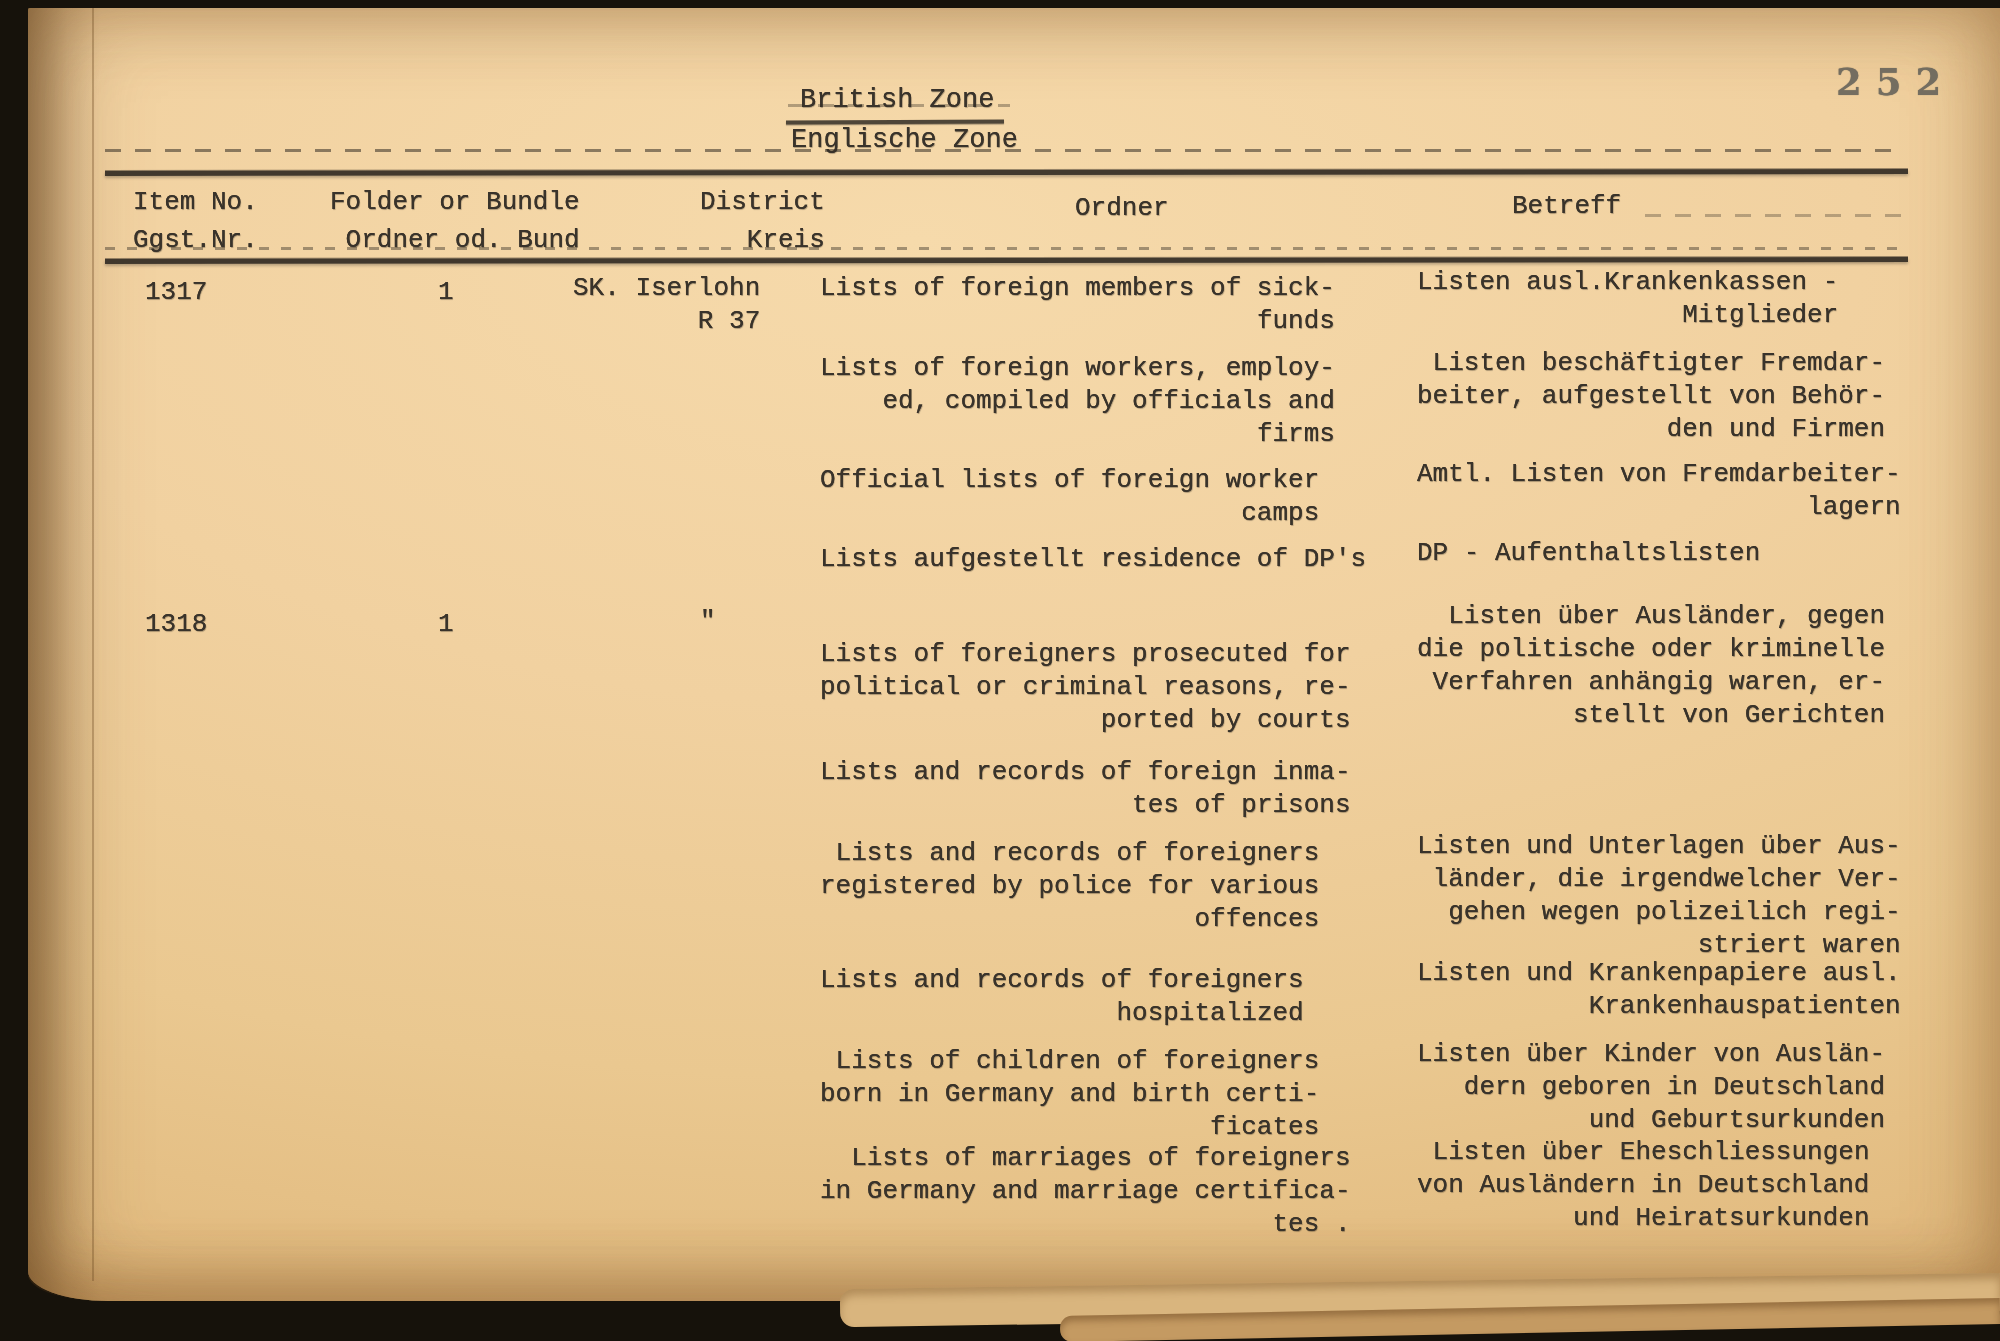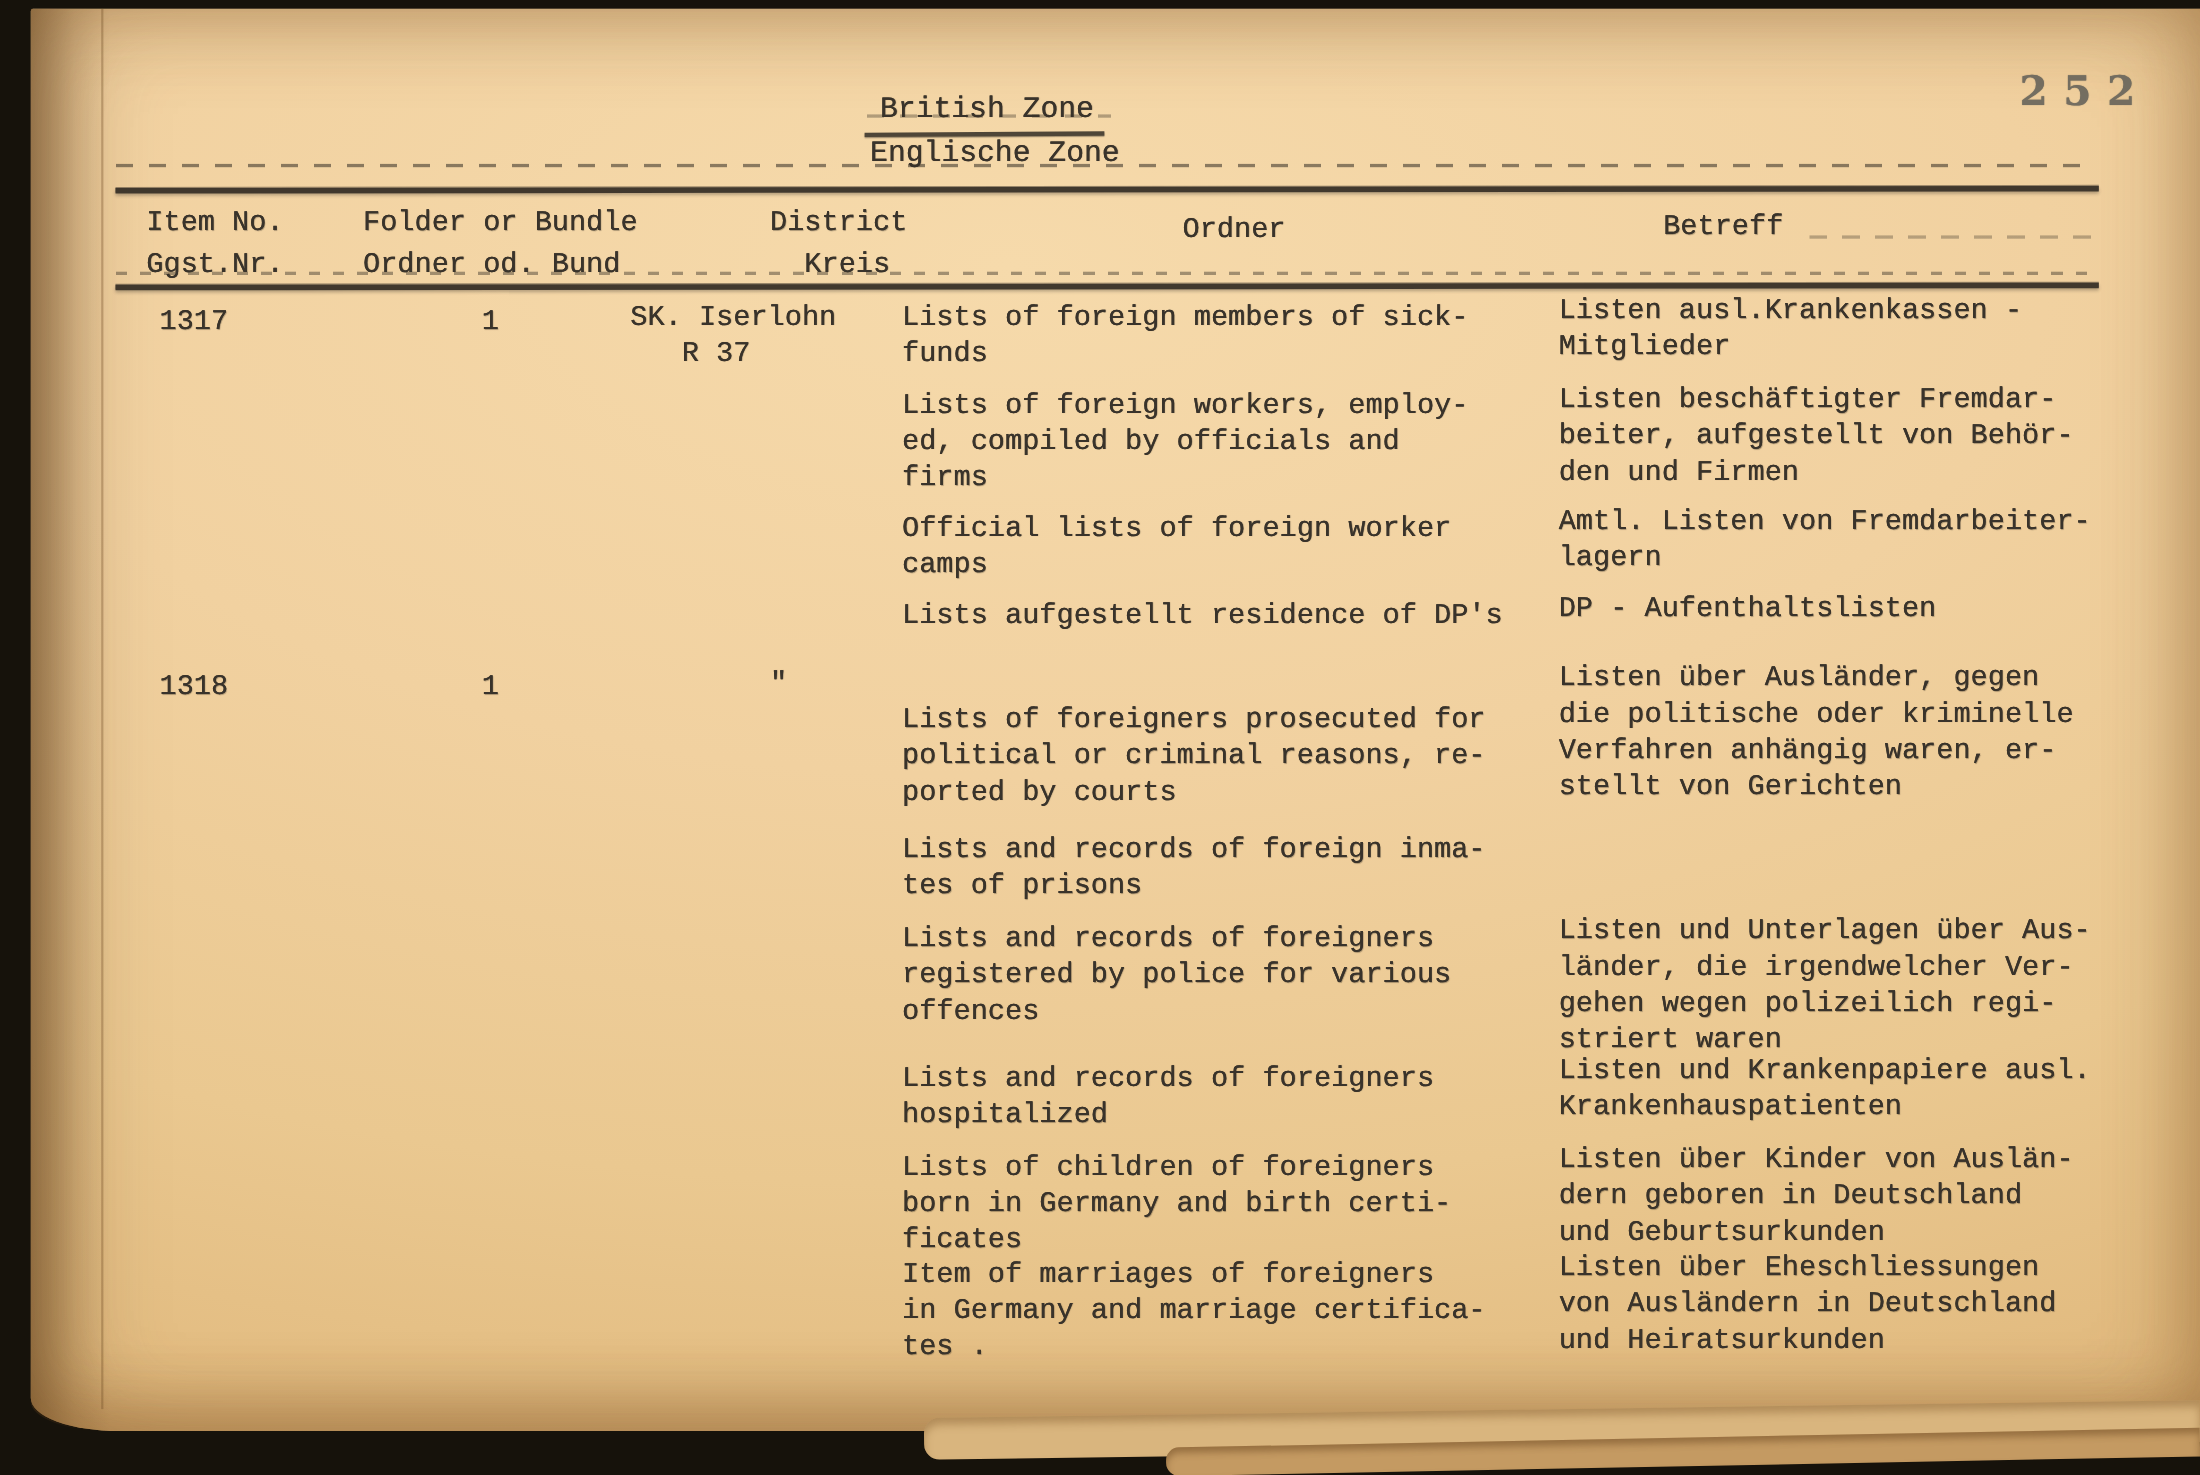--- a/index.html
+++ b/index.html
@@ -19,21 +19,21 @@
   .gutter-line{position:absolute;left:92px;top:8px;bottom:60px;width:2px;background:rgba(110,75,35,.35);}
   
   .edge-strip-1{position:absolute;left:840px;right:0;bottom:22px;height:38px;background:#d9b57e;
                 transform:rotate(-0.8deg);border-radius:14px 0 0 14px;
                 box-shadow:inset 0 6px 8px rgba(120,80,35,.4);}
   .edge-strip-2{position:absolute;left:1060px;right:0;bottom:8px;height:26px;background:#c49a62;
                 transform:rotate(-1.1deg);border-radius:12px 0 0 12px;
                 box-shadow:inset 0 5px 7px rgba(95,60,25,.45);}
   
   .txt{position:absolute;white-space:pre;font-size:26px;line-height:33px;color:#39332b;
-       text-shadow:0 0 .6px rgba(45,40,32,.9), .6px .6px .7px rgba(45,40,32,.35);}
+       text-shadow:0 0 .6px rgba(45,40,32,.9), .6px .6px .7px rgba(45,40,32,.35);text-align:right;}
   .hdr{line-height:38px;}
   .title{font-size:27px;}
   .stamp{position:absolute;left:1836px;top:60px;font-family:"DejaVu Serif","Liberation Serif",serif;
          font-weight:bold;font-size:37px;letter-spacing:14px;color:#6a665c;opacity:.92;
          text-shadow:0 0 1px rgba(90,86,76,.8);}
   
   .rule-heavy{position:absolute;height:5px;background:#2e2821;opacity:.9;
               box-shadow:0 2px 3px rgba(46,40,33,.35), 0 -1px 0 rgba(46,40,33,.5);
               transform:rotate(-.06deg);}
   .rule-dashed{position:absolute;height:3px;opacity:.7;
@@ -130,20 +130,20 @@
   <div class="txt" style="left:1417px;top:957px">Listen und Krankenpapiere ausl.
 Krankenhauspatienten</div>
 
   <div class="txt" style="left:820px;top:1045px">Lists of children of foreigners
 born in Germany and birth certi-
 ficates</div>
   <div class="txt" style="left:1417px;top:1038px">Listen über Kinder von Auslän-
 dern geboren in Deutschland
 und Geburtsurkunden</div>
 
-  <div class="txt" style="left:820px;top:1142px">Item of marriages of foreigners
+  <div class="txt" style="left:820px;top:1142px">Lists of marriages of foreigners
 in Germany and marriage certifica-
 tes .</div>
   <div class="txt" style="left:1417px;top:1136px">Listen über Eheschliessungen
 von Ausländern in Deutschland
 und Heiratsurkunden</div>
 
 </div>
 
 </body></html>

